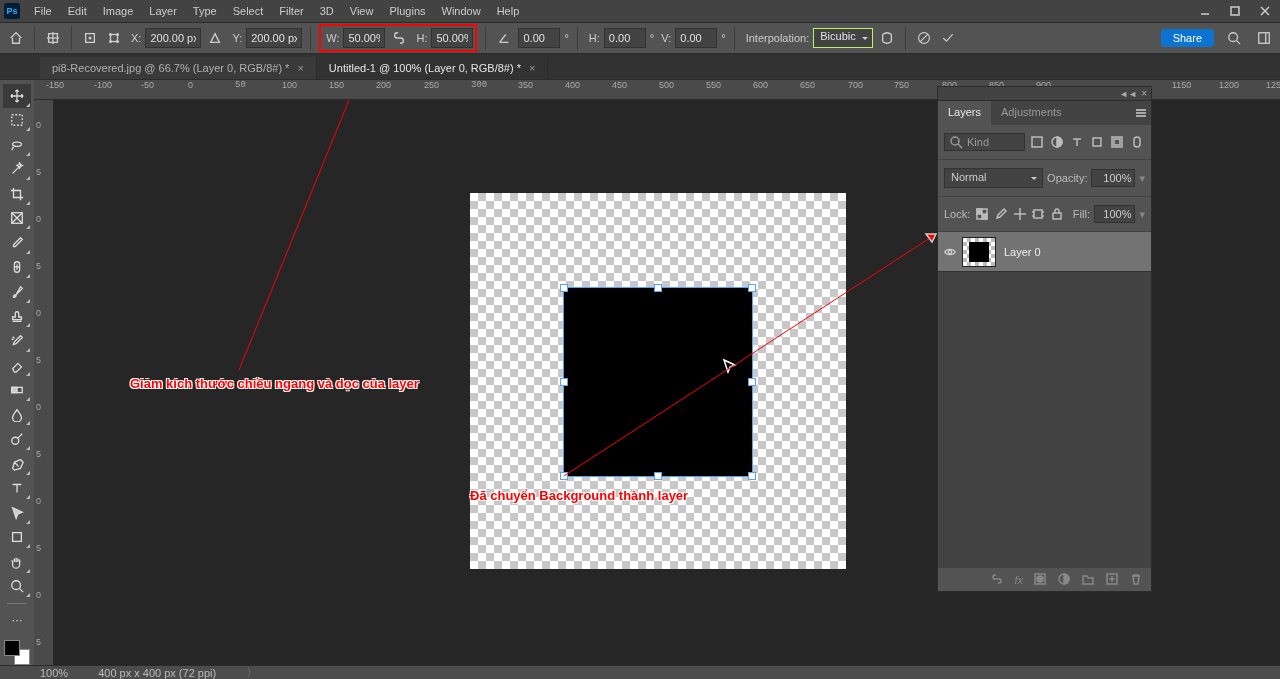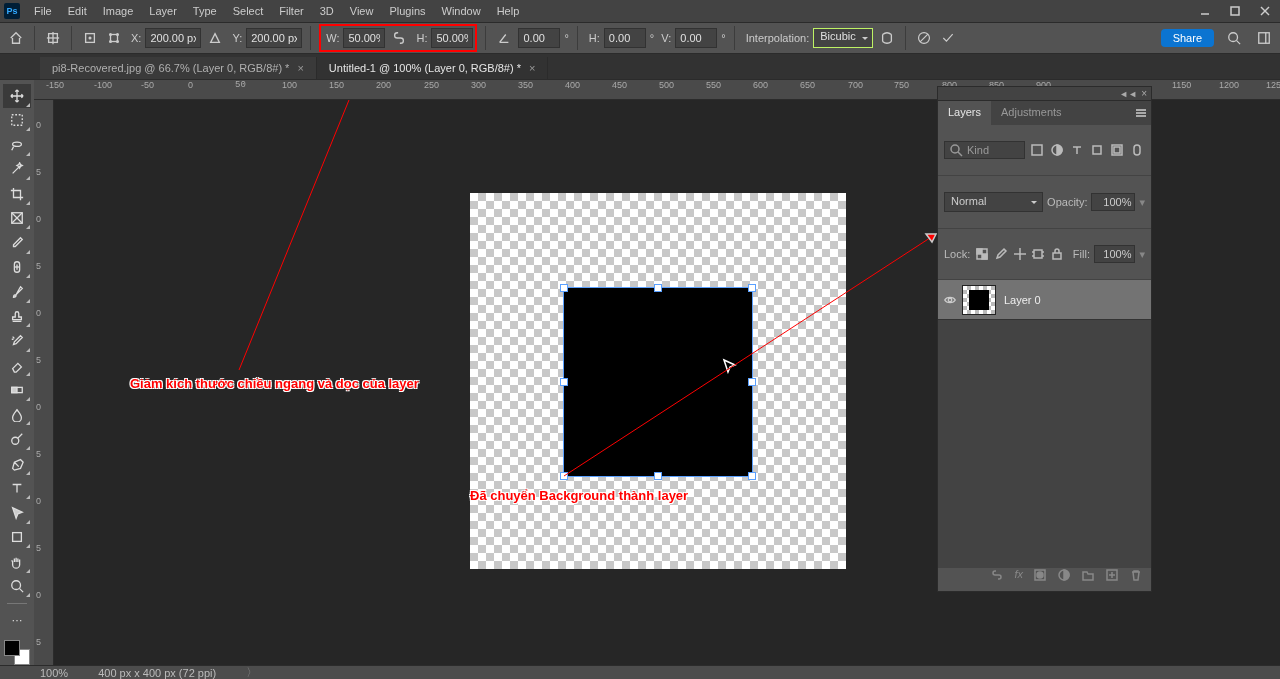--- a/index.html
+++ b/index.html
@@ -53,38 +53,38 @@
       background-size: 16px 16px; background-position: 0 0, 0 8px, 8px -8px, -8px 0; background-color: #fff; }
   .black-sq { position: absolute; left: 510px; top: 188px; width: 188px; height: 188px; background: #000; outline: 1px solid #5aa0ff; }
   .t-handle { position: absolute; width: 8px; height: 8px; background: #fff; border: 1px solid #5aa0ff; }
   .annot { position: absolute; color: #ff0000; font-weight: bold; font-size: 13px; text-shadow: 1px 1px 0 #fff, -1px -1px 0 #fff, 1px -1px 0 #fff, -1px 1px 0 #fff; }
   
   .layers-panel { position: absolute; right: 128px; top: 100px; width: 215px; height: 492px; background: #535353; border: 1px solid #2b2b2b; display: flex; flex-direction: column; }
   .panel-tabs { display: flex; background: #434343; height: 24px; align-items: stretch; }
   .panel-tabs .ptab { padding: 5px 10px; color: #999; }
   .panel-tabs .ptab.active { background: #535353; color: #e6e6e6; }
   .panel-tabs .pmenu { margin-left: auto; width: 20px; display: flex; align-items: center; justify-content: center; }
-  .panel-row { display: flex; align-items: center; padding: 16px 6px; border-bottom: 1px solid #434343; gap: 4px; }
+  .panel-row { display: flex; align-items: center; padding: 8px 6px; border-bottom: 1px solid #434343; gap: 4px; }
   .panel-row .search { flex: 1; background: #434343; border: 1px solid #323232; height: 18px; display: flex; align-items: center; padding: 0 4px; gap: 4px; color: #999; }
   .mini-ico { width: 16px; height: 16px; display: flex; align-items: center; justify-content: center; color: #bbb; }
   .panel-row .select-wide { flex: 1; background: #434343; border: 1px solid #323232; height: 20px; padding: 2px 6px; position: relative; }
   .panel-row .select-wide::after { content: ""; position: absolute; right: 5px; top: 8px; border: 3px solid transparent; border-top-color: #ccc; }
   .panel-row .plabel { color: #bbb; }
   .panel-row .pval { background: #434343; border: 1px solid #323232; height: 18px; width: 44px; padding: 0 3px; display: flex; align-items: center; justify-content: flex-end; }
   .layer-list { flex: 1; background: #434343; overflow: auto; }
   .layer-row { display: flex; align-items: center; height: 40px; background: #737373; border-bottom: 1px solid #333; }
   .eye { width: 24px; display: flex; align-items: center; justify-content: center; }
   .thumb { width: 34px; height: 30px; background-image:
       linear-gradient(45deg,#bbb 25%,transparent 25%),linear-gradient(-45deg,#bbb 25%,transparent 25%),
       linear-gradient(45deg,transparent 75%,#bbb 75%),linear-gradient(-45deg,transparent 75%,#bbb 75%);
       background-size: 8px 8px; background-position: 0 0,0 4px,4px -4px,-4px 0; background-color: #fff;
       border: 1px solid #222; margin-right: 8px; display: flex; align-items: center; justify-content: center; }
   .thumb .inner { width: 20px; height: 20px; background: #000; }
   .layer-name { color: #eee; }
-  .panel-footer { height: 24px; background: #535353; border-top: 1px solid #434343; display: flex; justify-content: flex-end; gap: 10px; padding: 0 8px; color: #888; }
+  .panel-footer { height: 24px; background: #535353; border-top: 1px solid #434343; display: flex; align-items: center; justify-content: flex-end; gap: 10px; padding: 0 8px; color: #888; }
   .panel-collapse { position: absolute; right: 128px; top: 86px; height: 14px; width: 215px; background: #434343; display: flex; justify-content: flex-end; align-items: center; gap: 4px; padding-right: 4px; border: 1px solid #2b2b2b; border-bottom: none; }
   
   .statusbar { position: absolute; left: 0; right: 0; bottom: 0; height: 14px; background: #4c4c4c; display: flex; align-items: center; padding-left: 40px; gap: 30px; color: #bbb; font-size: 10px; border-top: 1px solid #2b2b2b; }
   svg { width: 14px; height: 14px; stroke: currentColor; fill: none; stroke-width: 1.5; }
 </style>
 </head>
 <body>
 
 <div class="titlebar">
   <div class="ps-logo">Ps</div>
@@ -242,21 +242,21 @@
 <div class="ruler-h">
     <div class="tick" style="left: 12px;">-150</div>
     <div class="tick" style="left: 60px;">-100</div>
     <div class="tick" style="left: 107px;">-50</div>
     <div class="tick" style="left: 154px;">0</div>
     <div class="tick" style="left: 201px; font-family: Liberation Mono, monospace;">50</div>
     <div class="tick" style="left: 248px;">100</div>
     <div class="tick" style="left: 295px;">150</div>
     <div class="tick" style="left: 342px;">200</div>
     <div class="tick" style="left: 390px;">250</div>
-    <div class="tick" style="left: 437px;">300</div>
+    <div class="tick" style="left: 437px; font-family: Liberation Mono, monospace;">300</div>
     <div class="tick" style="left: 484px;">350</div>
     <div class="tick" style="left: 531px;">400</div>
     <div class="tick" style="left: 578px;">450</div>
     <div class="tick" style="left: 625px;">500</div>
     <div class="tick" style="left: 672px;">550</div>
     <div class="tick" style="left: 719px; text-align: right;">600</div>
     <div class="tick" style="left: 766px;">650</div>
     <div class="tick" style="left: 814px;">700</div>
     <div class="tick" style="left: 860px;">750</div>
     <div class="tick" style="left: 908px;">800</div>

